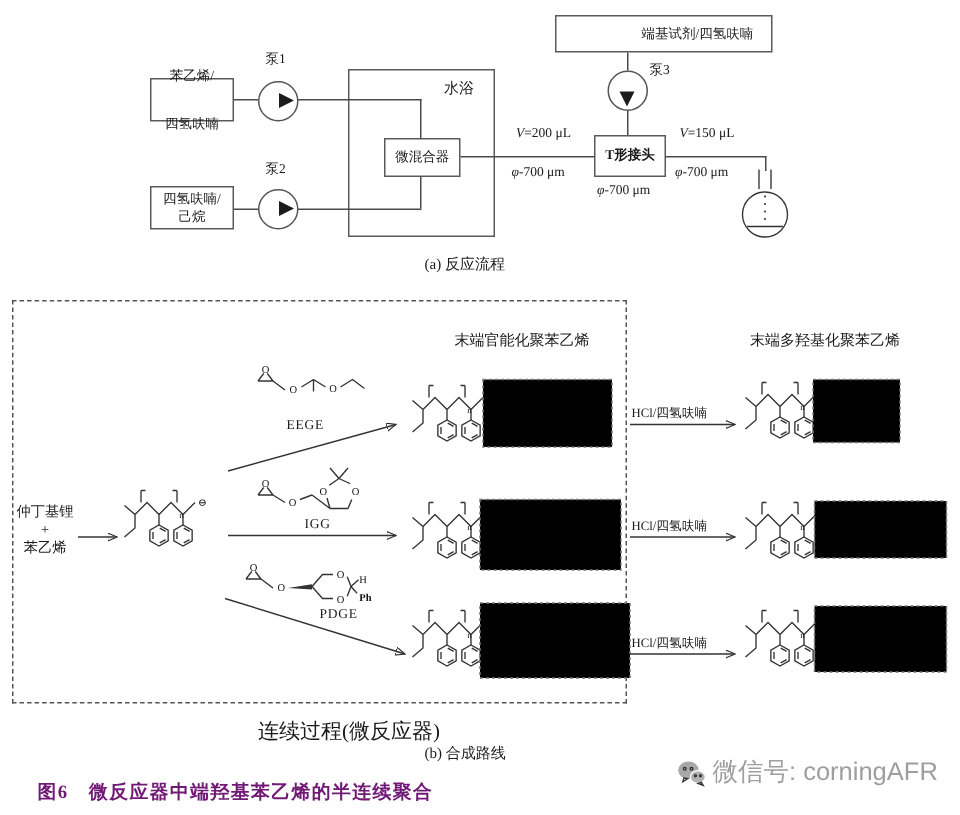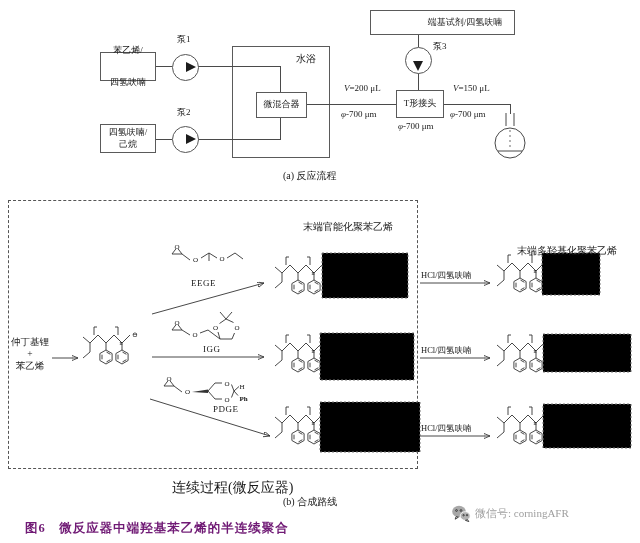--- a/index.html
+++ b/index.html
@@ -20,21 +20,21 @@
   svg{position:absolute;overflow:visible;z-index:2;}
   svg path, svg line, svg circle{stroke:#333;fill:none;stroke-width:0.9;}
   svg .at{font-size:7px;fill:#111;stroke:none;font-family:"Liberation Serif","DejaVu Serif",serif;}
   svg .sub{font-size:6px;fill:#111;stroke:none;}
   svg .ph{font-weight:700;}
   svg .fill{fill:#333;stroke:none;}
   .header{position:absolute;font-size:10px;white-space:nowrap;z-index:4;}
   #figcap{position:absolute;left:0;top:520px;width:640px;text-align:left;font-size:12.5px;
           font-weight:600;letter-spacing:1px;color:#701a75;margin-left:25px;}
   #watermark{position:absolute;left:451px;top:503px;display:flex;align-items:center;gap:4px;z-index:5;}
-  #watermark span{font-family:Liberation Serif, serif;font-size:11px;color:#9e9e9e;}
+  #watermark span{font-family:Liberation Sans, sans-serif;font-size:17px;color:#9e9e9e;}
   .reactants{position:absolute;left:6px;top:336px;width:48px;text-align:center;
              font-size:9.5px;line-height:12px;z-index:4;}
   .reactants div{display:block;}
 </style>
 </head>
 <body>
 
 <div id="page">
 
   <svg width="0" height="0">
@@ -98,21 +98,21 @@
   <div class="vline" style="left:280px;top:117px;height:22px;"></div>
   <div class="hline" style="left:305px;top:104px;width:92px;"></div>
   <div class="vline" style="left:418px;top:33px;height:14px;"></div>
   <div class="vline" style="left:418px;top:73px;height:17px;"></div>
   <div class="hline" style="left:442px;top:104px;width:69px;"></div>
   <div class="vline" style="left:510px;top:104px;height:10px;"></div>
 
   <div class="box" style="left:256px;top:92px;width:49px;height:24px;">
     <span>微混合器</span>
   </div>
-  <div class="box" style="left:396px;top:90px;width:46px;height:26px;">
+  <div class="box" style="left:396px;top:90px;width:46px;height:26px;font-weight:bold;">
     <span>T形接头</span>
   </div>
 
   <div class="lbl mlabel" style="left:344px;top:83px;">V=200 μL</div>
   <div class="lbl mlabel" style="left:341px;top:109px;">φ-700 μm</div>
   <div class="lbl mlabel" style="left:453px;top:83px;">V=150 μL</div>
   <div class="lbl mlabel" style="left:450px;top:109px;">φ-700 μm</div>
   <div class="lbl mlabel" style="left:398px;top:121px;">φ-700 μm</div>
 
   <svg style="left:490px;top:113px;" width="40" height="52">
@@ -123,21 +123,21 @@
     <circle cx="20" cy="23" r="0.7" class="fill"></circle>
     <circle cx="20" cy="28" r="0.7" class="fill"></circle>
     <circle cx="20" cy="33" r="0.7" class="fill"></circle>
   </svg>
 
   <div class="lbl" style="left:283px;top:169px;font-size:10px;">(a) 反应流程</div>
 
   <div class="dashedbox" style="left:8px;top:200px;width:408px;height:267px;"></div>
 
   <div class="header" style="left:303px;top:220px;">末端官能化聚苯乙烯</div>
-  <div class="header" style="left:517px;top:220px;margin-top:24px;">末端多羟基化聚苯乙烯</div>
+  <div class="header" style="left:500px;top:220px;">末端多羟基化聚苯乙烯</div>
 
   <div class="reactants">
     <div>仲丁基锂</div>
     <div>+</div>
     <div>苯乙烯</div>
   </div>
 
   <svg style="left:80px;top:322px;" width="72" height="56">
     <use href="#psCore" xlink:href="#psCore"></use>
     <text class="at" x="52" y="15">⊖</text>

